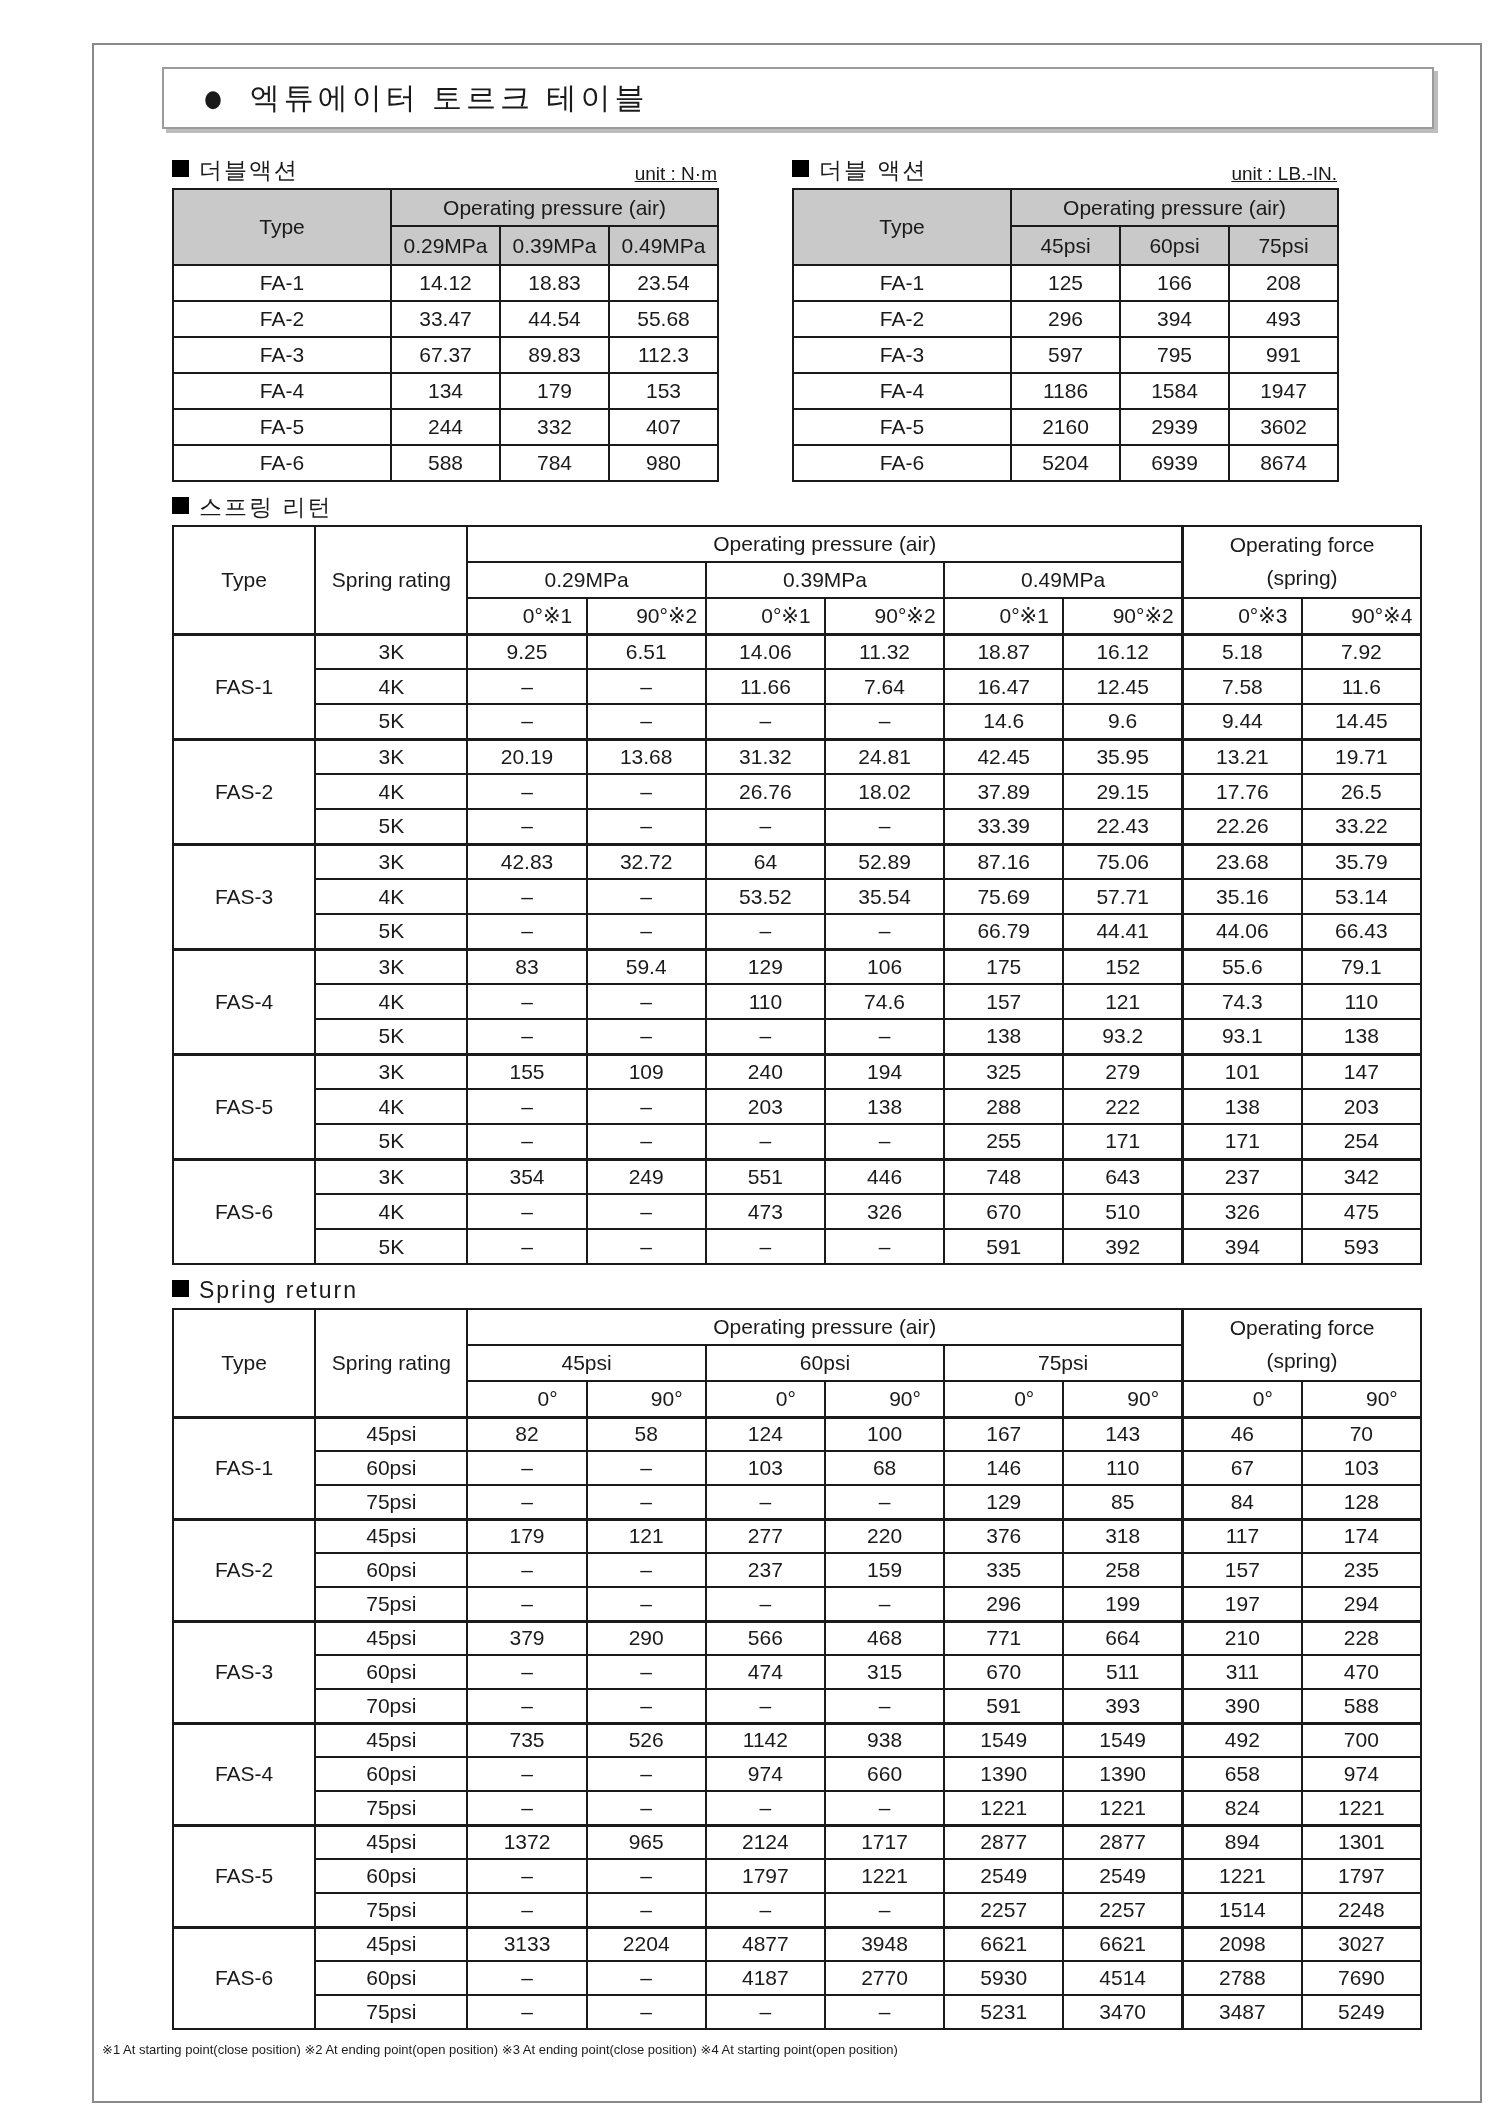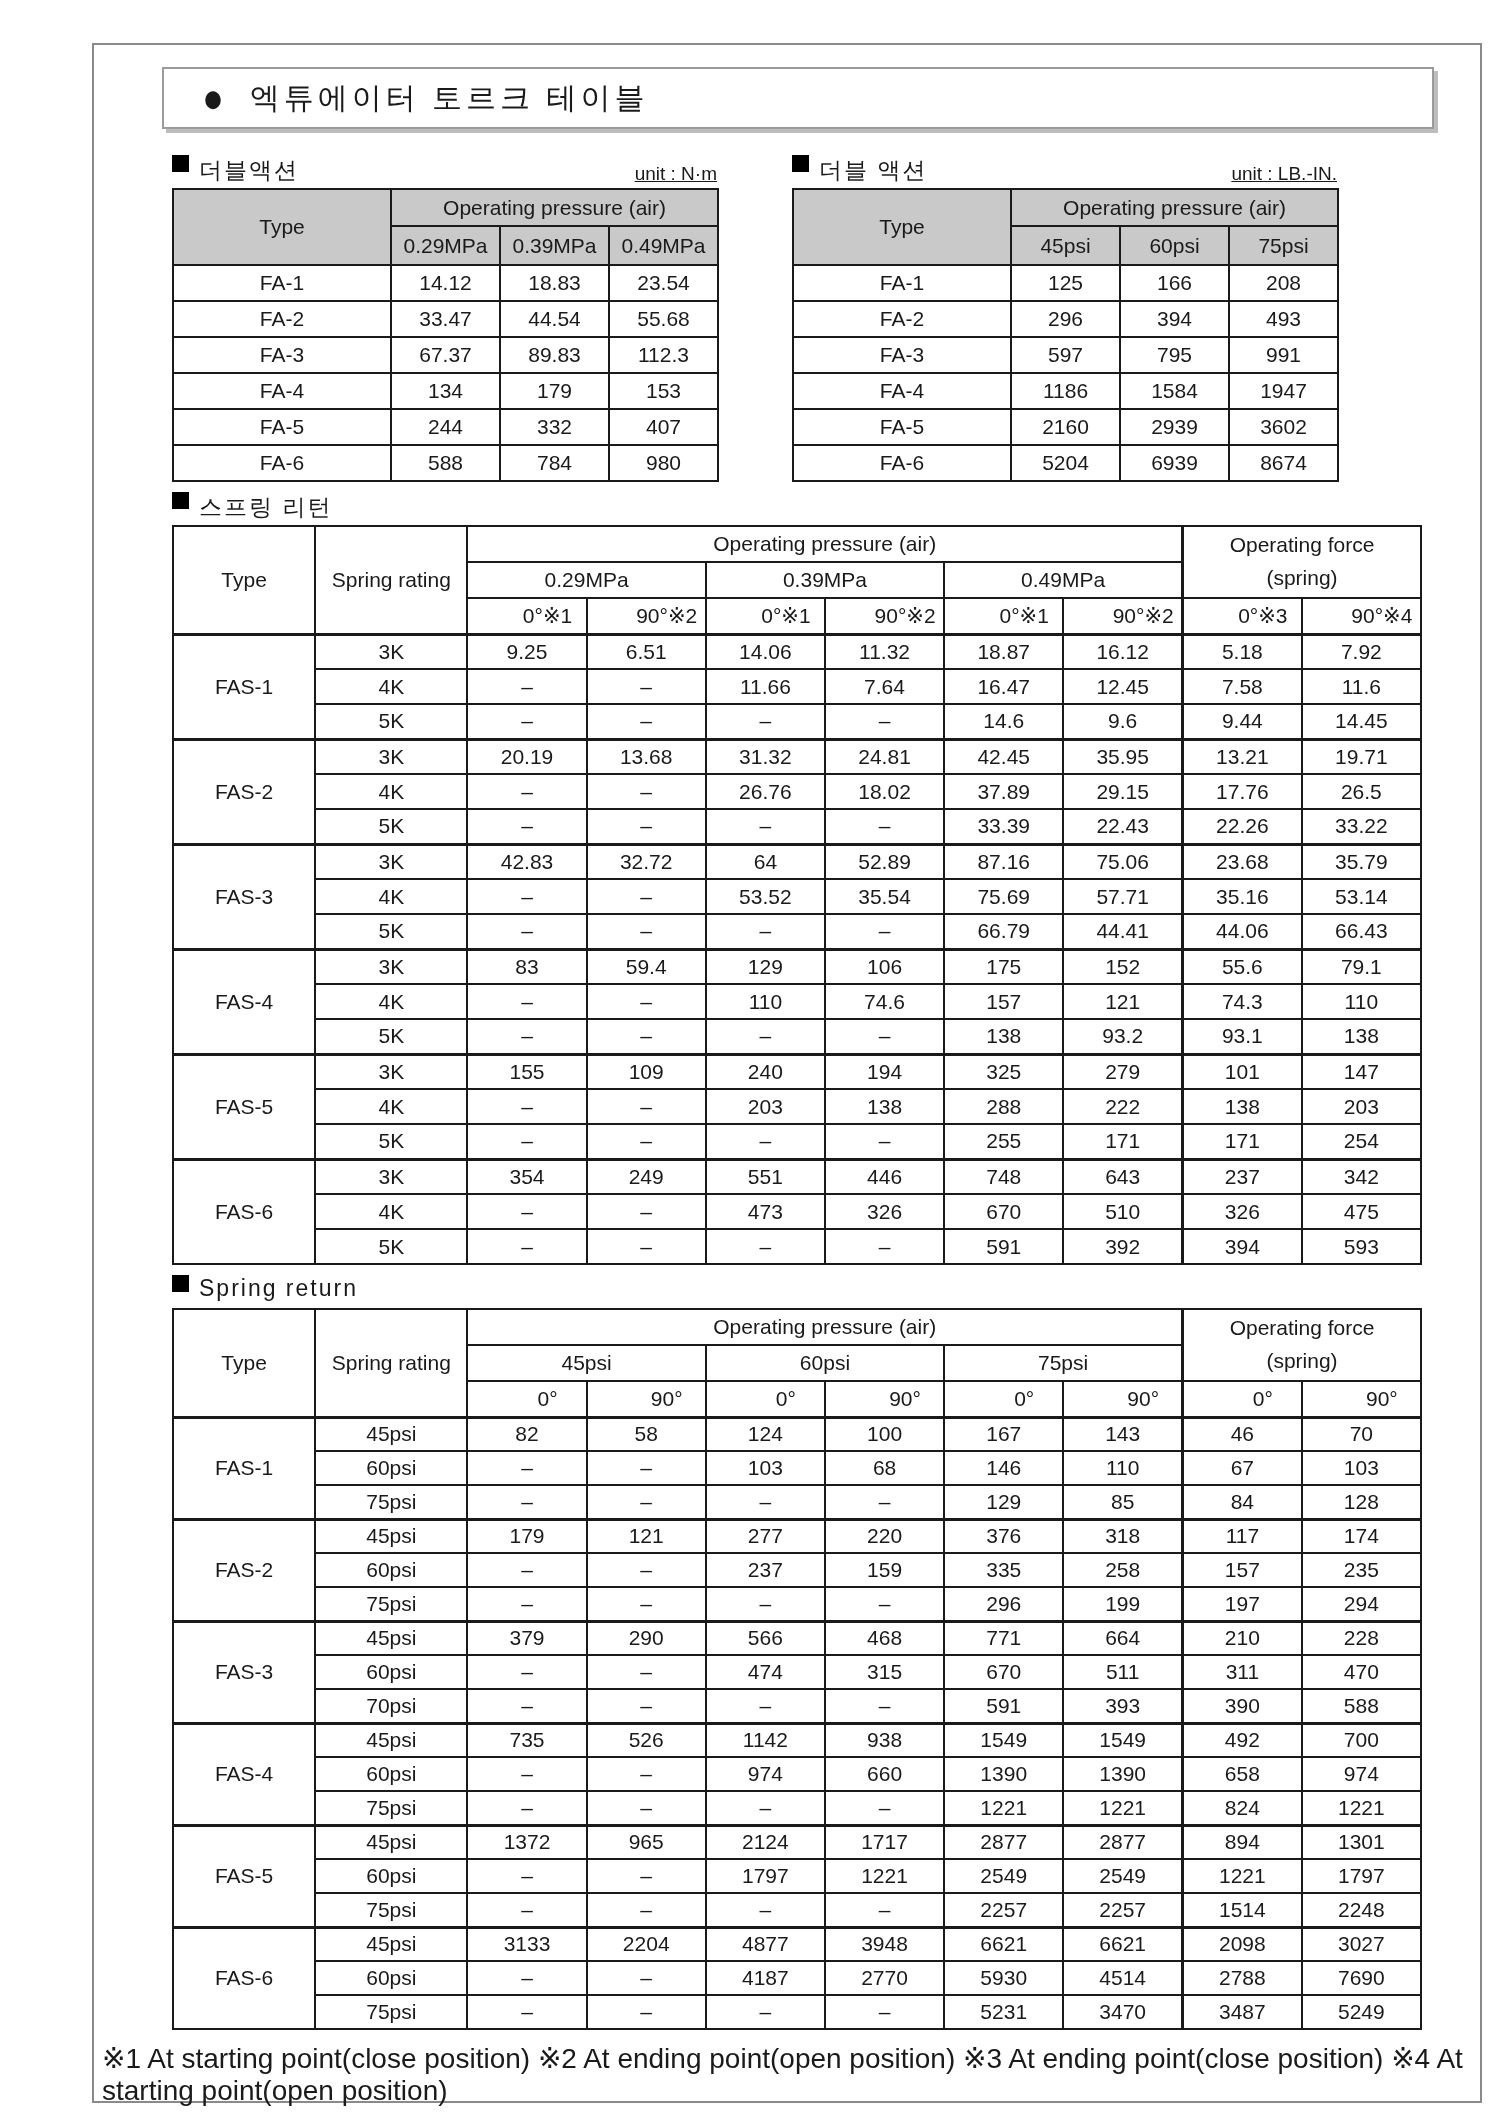--- a/index.html
+++ b/index.html
@@ -9,21 +9,21 @@
 
   .title-box{position:relative;margin:22px 40px 0 68px;width:1272px;height:62px;
     border:2px solid #9b9b9b;box-shadow:4px 4px 0 #bdbdbd;display:flex;align-items:center;
     padding-left:38px;box-sizing:border-box;background:#fff;}
   .title-bullet{font-size:36px;line-height:1;transform:scaleY(1.15);margin-right:26px;}
   .title-text{font-size:30px;letter-spacing:4px;font-weight:500;}
 
   .top-section{display:flex;gap:75px;margin:26px 0 0 78px;}
   .half{width:545px;}
 
-  .sec-head{display:flex;align-items:flex-start;height:30px;margin-bottom:3px;}
+  .sec-head{display:flex;align-items:center;height:30px;margin-bottom:3px;}
   .square{display:inline-block;width:17px;height:17px;background:#000;margin:0 10px 3px 0;}
   .sec-label{font-size:23px;letter-spacing:2px;}
   .unit{margin-left:auto;font-size:19px;align-self:flex-end;text-decoration:underline;}
 
   table{border-collapse:collapse;table-layout:fixed;}
   th,td{border:2px solid #1a1a1a;text-align:center;vertical-align:middle;
     font-size:21px;font-weight:normal;padding:0;overflow:hidden;}
 
   .top-table{width:545px;}
   .top-table col.c-type{width:218px;}
@@ -40,21 +40,21 @@
   .big-table col.c-val{width:119px;}
   .big-table thead tr{height:36px;}
   .big-table th{background:#fff;}
   .big-table thead tr:last-child th{border-bottom:3px solid #1a1a1a;padding-left:41px;}
   .big-table tbody tr{height:35px;}
   .big-table.compact tbody tr{height:34px;}
   .big-table tr.group-start td{border-top:3px solid #1a1a1a;}
   .big-table .force-sep{border-left:3px solid #1a1a1a;}
   .force-head div{line-height:1.55;}
 
-  .footnote{margin:12px 0 0 8px;font-size:28px;letter-spacing:0;}
+  .footnote{margin:12px 0 0 8px;font-size:13px;letter-spacing:0;}
 </style>
 </head>
 <body>
 
 <div class="page">
   <div class="frame">
 
     <div class="title-box">
       <span class="title-bullet">●</span>
       <span class="title-text">엑튜에이터 토르크 테이블</span>

